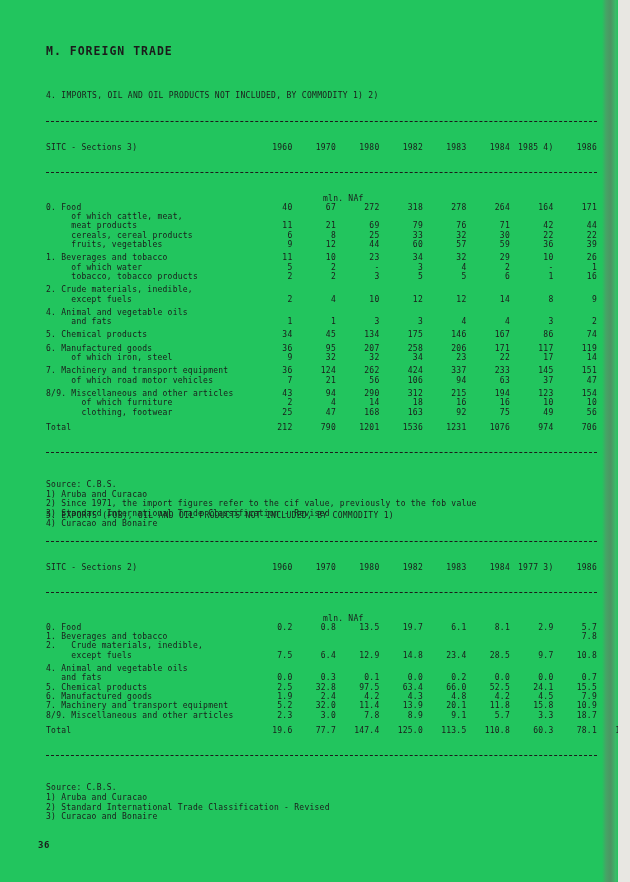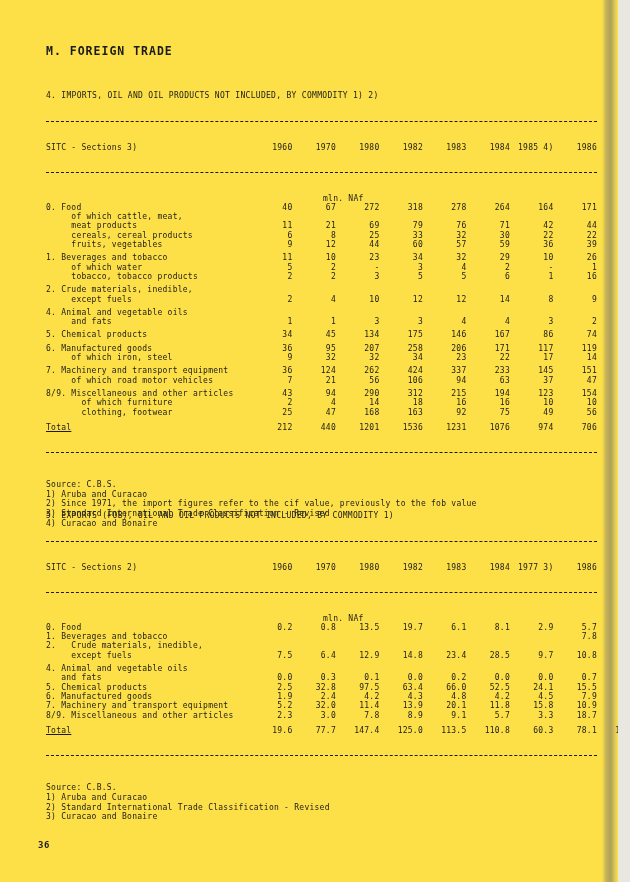--- a/index.html
+++ b/index.html
@@ -8,21 +8,21 @@
     padding: 0;
     background: #8d8d8d;
   }
   body {
     font-family: "DejaVu Sans Mono", "Liberation Mono", monospace;
   }
   .page {
     position: relative;
     width: 630px;
     height: 882px;
-    background: #fde047;
+    background: #22c55e;
     overflow: hidden;
     box-sizing: border-box;
   }
   
   .scan-shadow {
     position: absolute;
     top: 0;
     right: 12px;
     width: 16px;
     height: 882px;
@@ -100,21 +100,21 @@
   col.c-n   { width: 43.5px; }
   col.c-n1985 { width: 43.5px; }
   .hdr td { padding-bottom: 1px; }
   .unit-row td {
     text-align: center;
     padding-top: 2px;
     padding-bottom: 3px;
   }
   .spacer td { height: 6px; line-height: 6px; font-size: 1px; }
   .small-gap td { height: 4px; line-height: 4px; font-size: 1px; }
-  .total-lbl { text-align: center; text-decoration: underline; }
+  .total-lbl { text-align: center; }
   .notes {
     font-size: 8.0px;
     line-height: 9.6px;
     letter-spacing: 0.25px;
     margin-top: 7px;
     white-space: pre;
   }
   .pagenum {
     position: absolute;
     left: 38px;
@@ -166,21 +166,21 @@
           <tr class="unit-row">
             <td colspan="10">mln. NAf</td>
           </tr>
         </tbody>
         <tbody id="imports-rows"><tr><td class="lbl">0. Food</td><td class="num">40</td><td class="num">67</td><td class="num">272</td><td class="num">318</td><td class="num">278</td><td class="num">264</td><td class="num">164</td><td class="num">171</td><td class="num">184</td></tr><tr><td class="lbl">     of which cattle, meat,</td><td class="num"></td><td class="num"></td><td class="num"></td><td class="num"></td><td class="num"></td><td class="num"></td><td class="num"></td><td class="num"></td><td class="num"></td></tr><tr><td class="lbl">     meat products</td><td class="num">11</td><td class="num">21</td><td class="num">69</td><td class="num">79</td><td class="num">76</td><td class="num">71</td><td class="num">42</td><td class="num">44</td><td class="num">49</td></tr><tr><td class="lbl">     cereals, cereal products</td><td class="num">6</td><td class="num">8</td><td class="num">25</td><td class="num">33</td><td class="num">32</td><td class="num">30</td><td class="num">22</td><td class="num">22</td><td class="num">22</td></tr><tr><td class="lbl">     fruits, vegetables</td><td class="num">9</td><td class="num">12</td><td class="num">44</td><td class="num">60</td><td class="num">57</td><td class="num">59</td><td class="num">36</td><td class="num">39</td><td class="num">40</td></tr><tr class="small-gap"><td colspan="10"></td></tr><tr><td class="lbl">1. Beverages and tobacco</td><td class="num">11</td><td class="num">10</td><td class="num">23</td><td class="num">34</td><td class="num">32</td><td class="num">29</td><td class="num">10</td><td class="num">26</td><td class="num">15</td></tr><tr><td class="lbl">     of which water</td><td class="num">5</td><td class="num">2</td><td class="num">-</td><td class="num">3</td><td class="num">4</td><td class="num">2</td><td class="num">-</td><td class="num">1</td><td class="num">1</td></tr><tr><td class="lbl">     tobacco, tobacco products</td><td class="num">2</td><td class="num">2</td><td class="num">3</td><td class="num">5</td><td class="num">5</td><td class="num">6</td><td class="num">1</td><td class="num">16</td><td class="num">4</td></tr><tr class="small-gap"><td colspan="10"></td></tr><tr><td class="lbl">2. Crude materials, inedible,</td><td class="num"></td><td class="num"></td><td class="num"></td><td class="num"></td><td class="num"></td><td class="num"></td><td class="num"></td><td class="num"></td><td class="num"></td></tr><tr><td class="lbl">     except fuels</td><td class="num">2</td><td class="num">4</td><td class="num">10</td><td class="num">12</td><td class="num">12</td><td class="num">14</td><td class="num">8</td><td class="num">9</td><td class="num">10</td></tr><tr class="small-gap"><td colspan="10"></td></tr><tr><td class="lbl">4. Animal and vegetable oils</td><td class="num"></td><td class="num"></td><td class="num"></td><td class="num"></td><td class="num"></td><td class="num"></td><td class="num"></td><td class="num"></td><td class="num"></td></tr><tr><td class="lbl">     and fats</td><td class="num">1</td><td class="num">1</td><td class="num">3</td><td class="num">3</td><td class="num">4</td><td class="num">4</td><td class="num">3</td><td class="num">2</td><td class="num">1</td></tr><tr class="small-gap"><td colspan="10"></td></tr><tr><td class="lbl">5. Chemical products</td><td class="num">34</td><td class="num">45</td><td class="num">134</td><td class="num">175</td><td class="num">146</td><td class="num">167</td><td class="num">86</td><td class="num">74</td><td class="num">85</td></tr><tr class="small-gap"><td colspan="10"></td></tr><tr><td class="lbl">6. Manufactured goods</td><td class="num">36</td><td class="num">95</td><td class="num">207</td><td class="num">258</td><td class="num">206</td><td class="num">171</td><td class="num">117</td><td class="num">119</td><td class="num">140</td></tr><tr><td class="lbl">     of which iron, steel</td><td class="num">9</td><td class="num">32</td><td class="num">32</td><td class="num">34</td><td class="num">23</td><td class="num">22</td><td class="num">17</td><td class="num">14</td><td class="num">20</td></tr><tr class="small-gap"><td colspan="10"></td></tr><tr><td class="lbl">7. Machinery and transport equipment</td><td class="num">36</td><td class="num">124</td><td class="num">262</td><td class="num">424</td><td class="num">337</td><td class="num">233</td><td class="num">145</td><td class="num">151</td><td class="num">218</td></tr><tr><td class="lbl">     of which road motor vehicles</td><td class="num">7</td><td class="num">21</td><td class="num">56</td><td class="num">106</td><td class="num">94</td><td class="num">63</td><td class="num">37</td><td class="num">47</td><td class="num">55</td></tr><tr class="small-gap"><td colspan="10"></td></tr><tr><td class="lbl">8/9. Miscellaneous and other articles</td><td class="num">43</td><td class="num">94</td><td class="num">290</td><td class="num">312</td><td class="num">215</td><td class="num">194</td><td class="num">123</td><td class="num">154</td><td class="num">162</td></tr><tr><td class="lbl">       of which furniture</td><td class="num">2</td><td class="num">4</td><td class="num">14</td><td class="num">18</td><td class="num">16</td><td class="num">16</td><td class="num">10</td><td class="num">10</td><td class="num">10</td></tr><tr><td class="lbl">       clothing, footwear</td><td class="num">25</td><td class="num">47</td><td class="num">168</td><td class="num">163</td><td class="num">92</td><td class="num">75</td><td class="num">49</td><td class="num">56</td><td class="num">61</td></tr></tbody>
         <tbody>
           <tr class="spacer"><td colspan="10"></td></tr>
           <tr>
             <td class="lbl total-lbl">Total</td>
             <td class="num">212</td>
-            <td class="num">440</td>
+            <td class="num">790</td>
             <td class="num">1201</td>
             <td class="num">1536</td>
             <td class="num">1231</td>
             <td class="num">1076</td>
             <td class="num">974</td>
             <td class="num">706</td>
             <td class="num">815</td>
           </tr>
         </tbody>
       </table>

